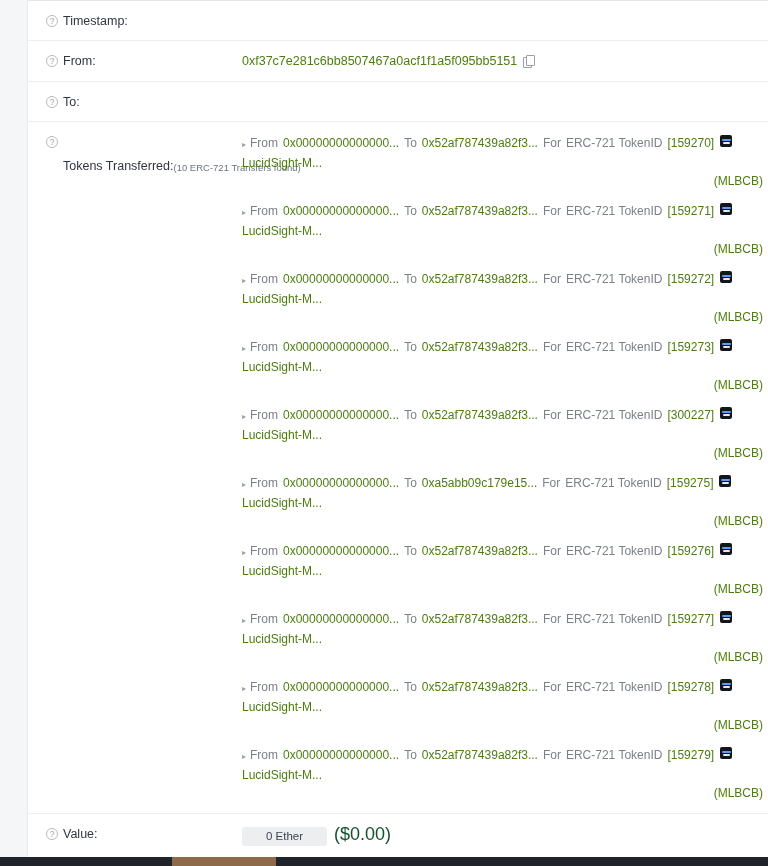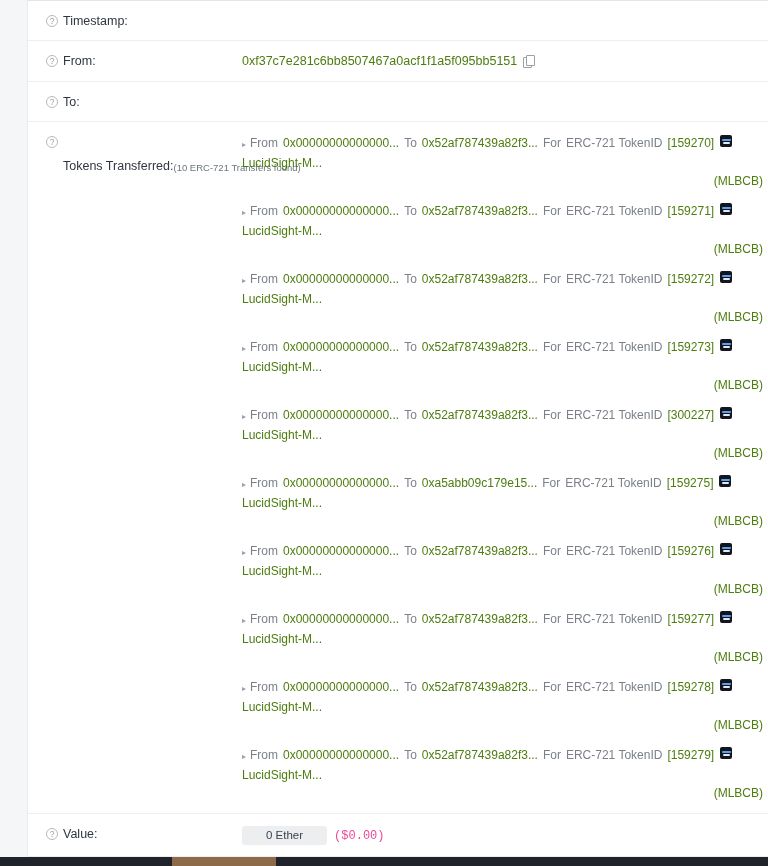--- a/index.html
+++ b/index.html
@@ -84,21 +84,21 @@
   .tt a { margin-right:5px; white-space:nowrap; }
   .tokimg {
     display:inline-block; width:12px; height:12px; margin:0 4px 0 1px;
     background:#13161c; border-radius:2px; position:relative; vertical-align:-2px;
   }
   .tokimg::before { content:""; position:absolute; left:1.5px; top:4px; width:9px; height:2px; background:#5d9ff5; border-radius:1px; }
   .tokimg::after  { content:""; position:absolute; left:2.5px; top:6.5px; width:7px; height:2px; background:#dfe9f7; border-radius:1px; }
   .mlbcb { color:#3498db; width:100%; margin-top:0px;text-align:right; }
 
   .badge-gray { display:inline-block; background:#eceef0; color:#3d4450; border-radius:3px; padding:3px 24px; font-size:11.5px; line-height:13px; }
-  .muted-after { color:#ec4899; font-size:12px; margin-left:7px;font-family:Liberation Mono, monospace; }
+  .muted-after { color:#14532d; font-size:18px; margin-left:7px; }
 
   .taskbar { position:absolute; left:0; bottom:0; width:768px; height:9px; background:#20232a; }
   .taskbar .seg { position:absolute; left:172px; top:0; width:104px; height:9px; background:#8d6a4a; }
 </style>
 </head>
 <body>
 
 <div id="page">
   <div class="gutter"></div>
 

